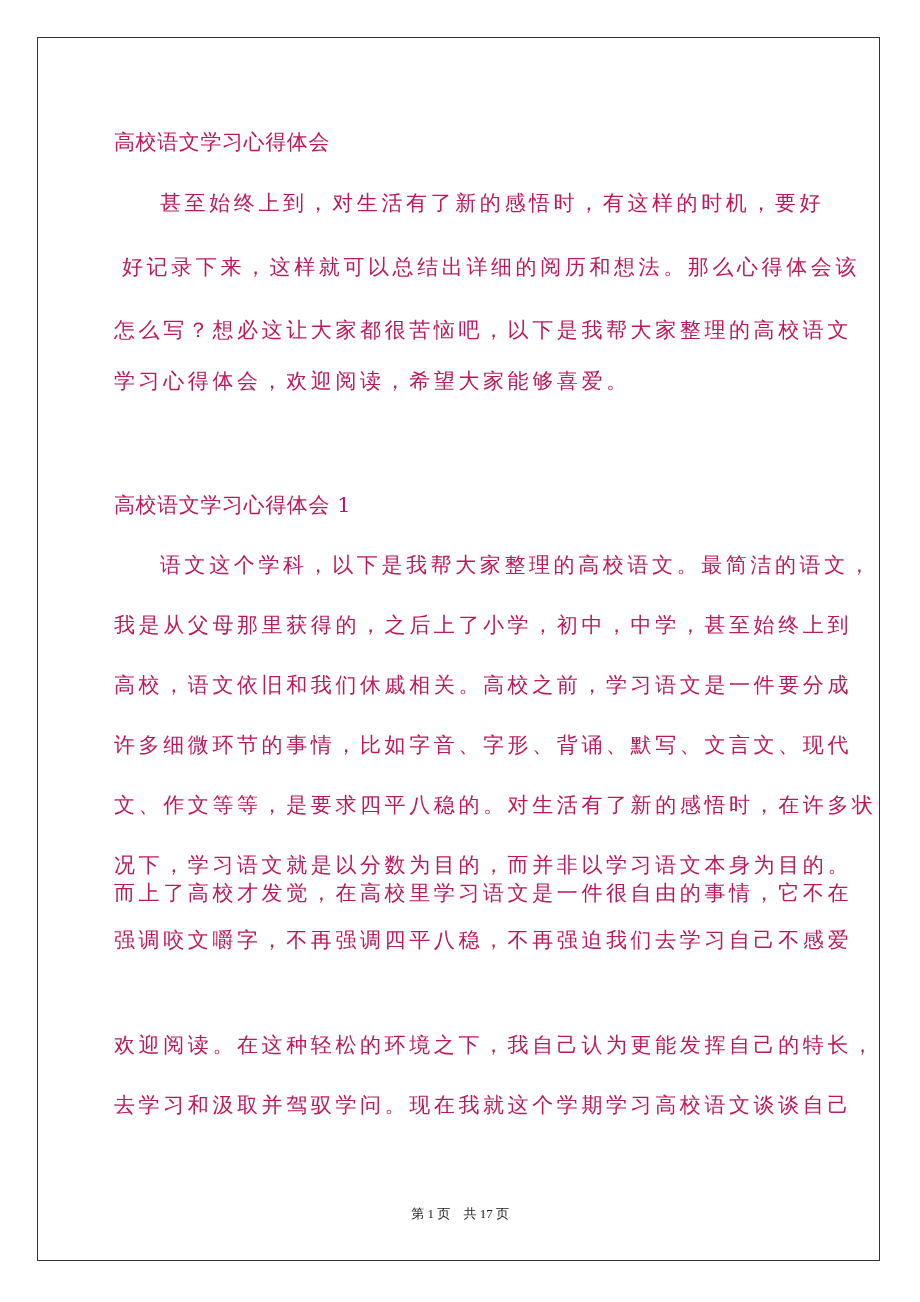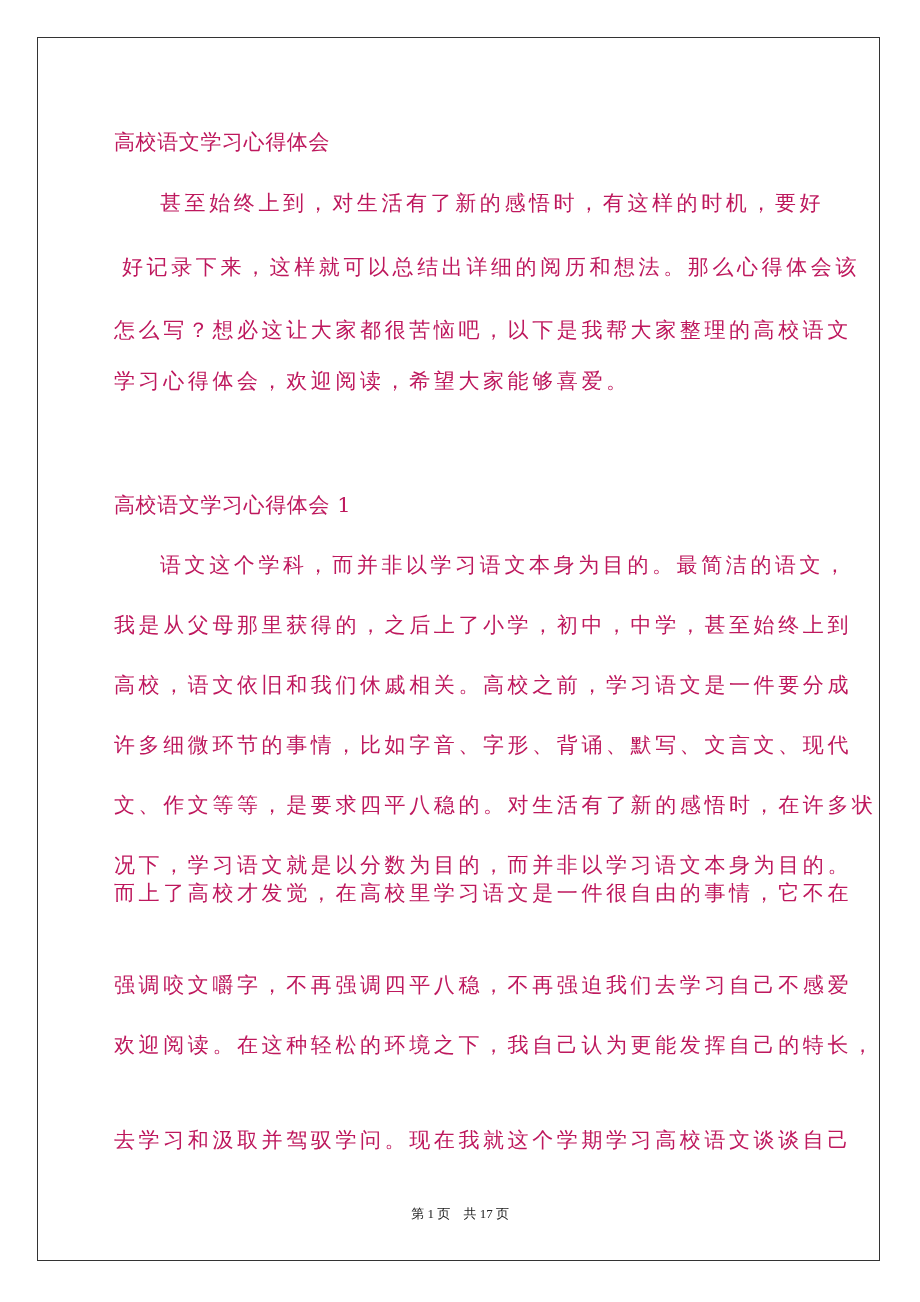--- a/index.html
+++ b/index.html
@@ -65,28 +65,28 @@
 <div class="content">
   <div class="line heading" style="top:128px;">高校语文学习心得体会</div>
 
   <div class="line indent" style="top:189px;">甚至始终上到，对生活有了新的感悟时，有这样的时机，要好</div>
   <div class="line" style="top:253px;margin-left:8px;">好记录下来，这样就可以总结出详细的阅历和想法。那么心得体会该</div>
   <div class="line" style="top:316px;">怎么写？想必这让大家都很苦恼吧，以下是我帮大家整理的高校语文</div>
   <div class="line" style="top:360px;margin-top:7px;">学习心得体会，欢迎阅读，希望大家能够喜爱。</div>
 
   <div class="line heading" style="top:491px;">高校语文学习心得体会 1</div>
 
-  <div class="line indent" style="top:551px;">语文这个学科，而并非以学习语文本身为目的。最简洁的语文，</div>
+  <div class="line indent" style="top:551px;">语文这个学科，以下是我帮大家整理的高校语文。最简洁的语文，</div>
   <div class="line" style="top:611px;">我是从父母那里获得的，之后上了小学，初中，中学，甚至始终上到</div>
   <div class="line" style="top:671px;">高校，语文依旧和我们休戚相关。高校之前，学习语文是一件要分成</div>
   <div class="line" style="top:731px;">许多细微环节的事情，比如字音、字形、背诵、默写、文言文、现代</div>
   <div class="line" style="top:791px;">文、作文等等，是要求四平八稳的。对生活有了新的感悟时，在许多状</div>
   <div class="line" style="top:851px;">况下，学习语文就是以分数为目的，而并非以学习语文本身为目的。</div>
   <div class="line" style="top:879px;text-align:center;">而上了高校才发觉，在高校里学习语文是一件很自由的事情，它不在</div>
-  <div class="line" style="top:971px;">强调咬文嚼字，不再强调四平八稳，不再强迫我们去学习自己不感爱</div>
+  <div class="line" style="top:926px;">强调咬文嚼字，不再强调四平八稳，不再强迫我们去学习自己不感爱</div>
   <div class="line" style="top:1031px;">欢迎阅读。在这种轻松的环境之下，我自己认为更能发挥自己的特长，</div>
-  <div class="line" style="top:1091px;margin-top:35px;">去学习和汲取并驾驭学问。现在我就这个学期学习高校语文谈谈自己</div>
+  <div class="line" style="top:1091px;">去学习和汲取并驾驭学问。现在我就这个学期学习高校语文谈谈自己</div>
 </div>
 
 <div class="footer">
   <span>第 1 页</span>
   <span>共 17 页</span>
 </div>
 
 </body></html>

